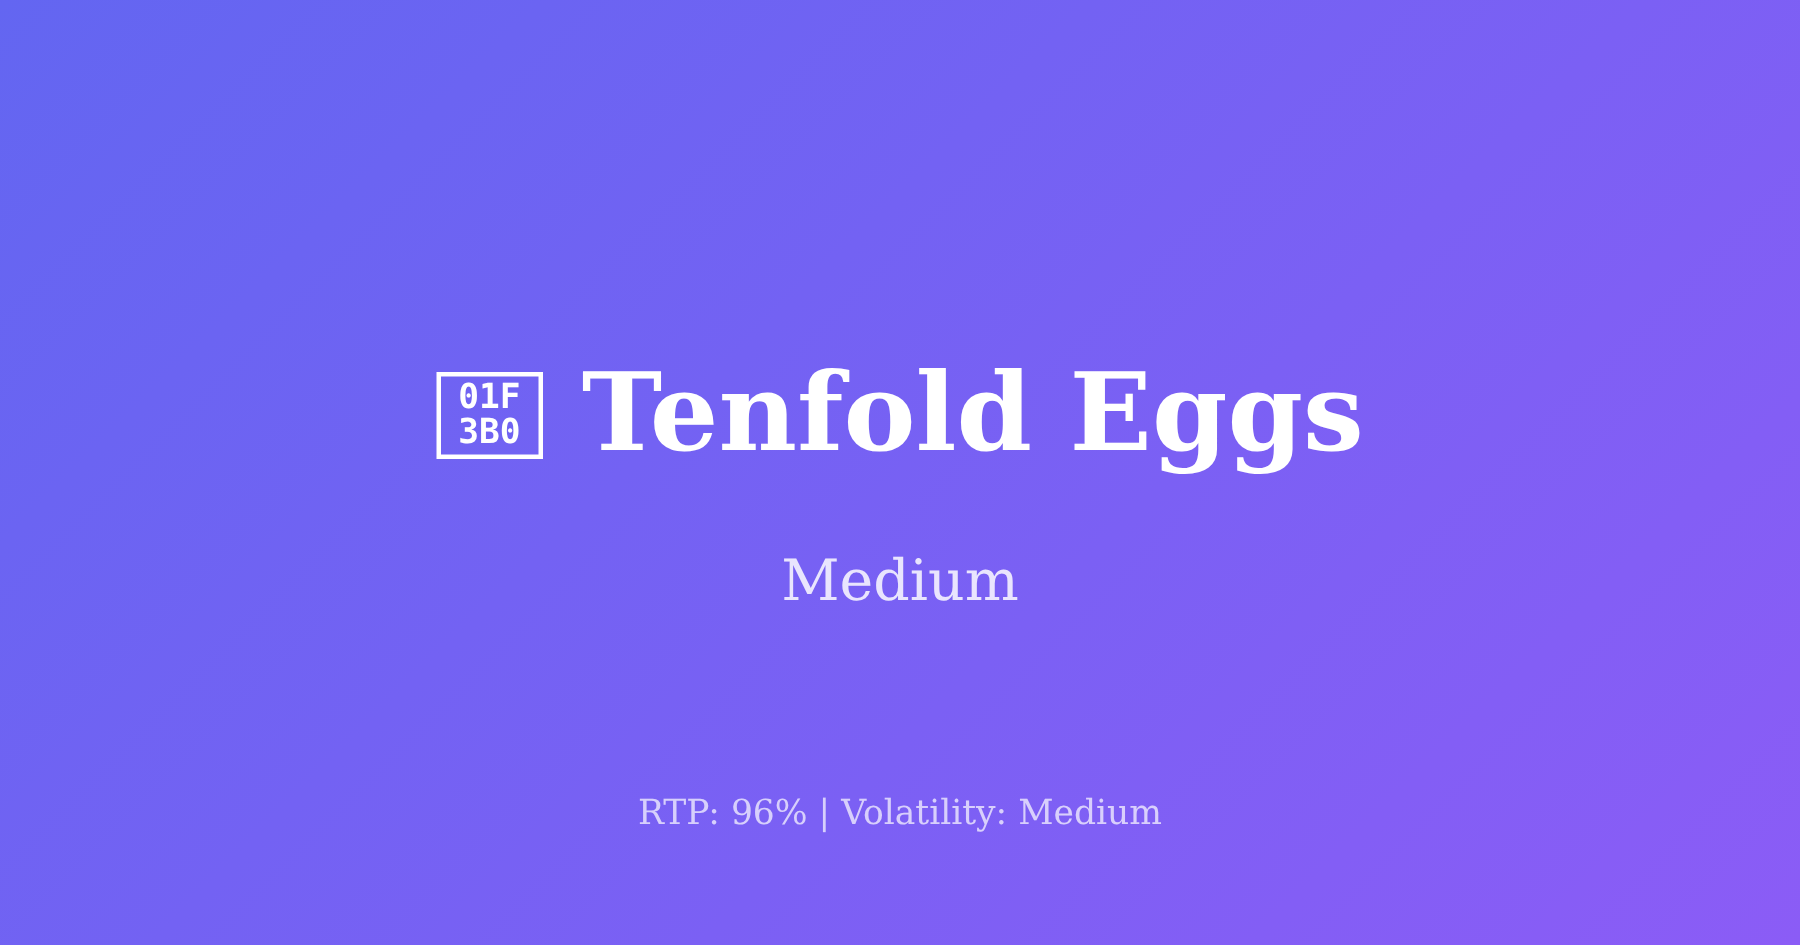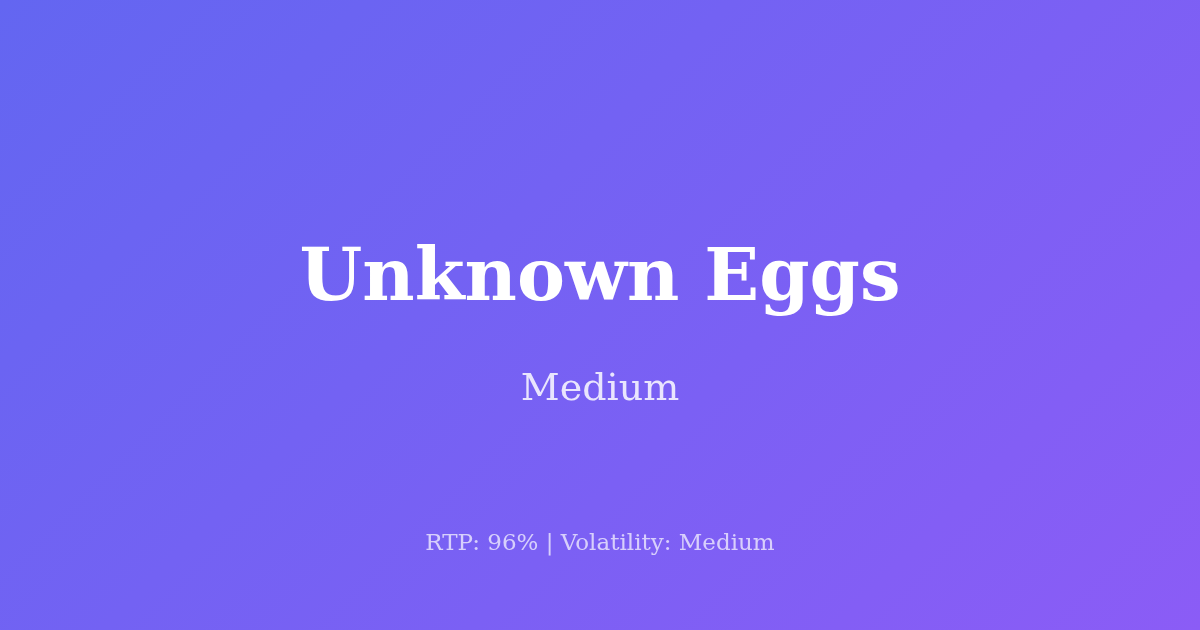--- a/index.html
+++ b/index.html
@@ -105,21 +105,25 @@
     white-space: nowrap;
   }
 </style>
 </head>
 <body>
 
 <div id="og-card">
 
   <div class="title-row">
 
+    <div class="tofu">
+      <span class="tofu-row">01F</span>
+      <span class="tofu-row">3B0</span>
+    </div>
 
-    <h1 class="game-title">Unknown Eggs</h1>
+    <h1 class="game-title">Tenfold Eggs</h1>
   </div>
 
   <div class="provider">Medium</div>
 
   <div class="meta">RTP: 96% | Volatility: Medium</div>
 
 </div>
 
 </body></html>

